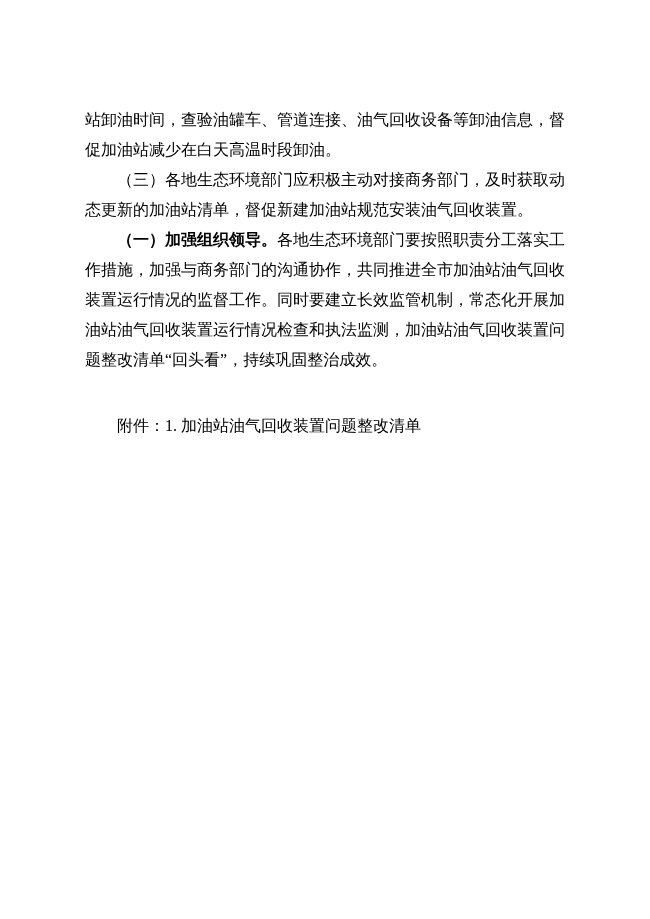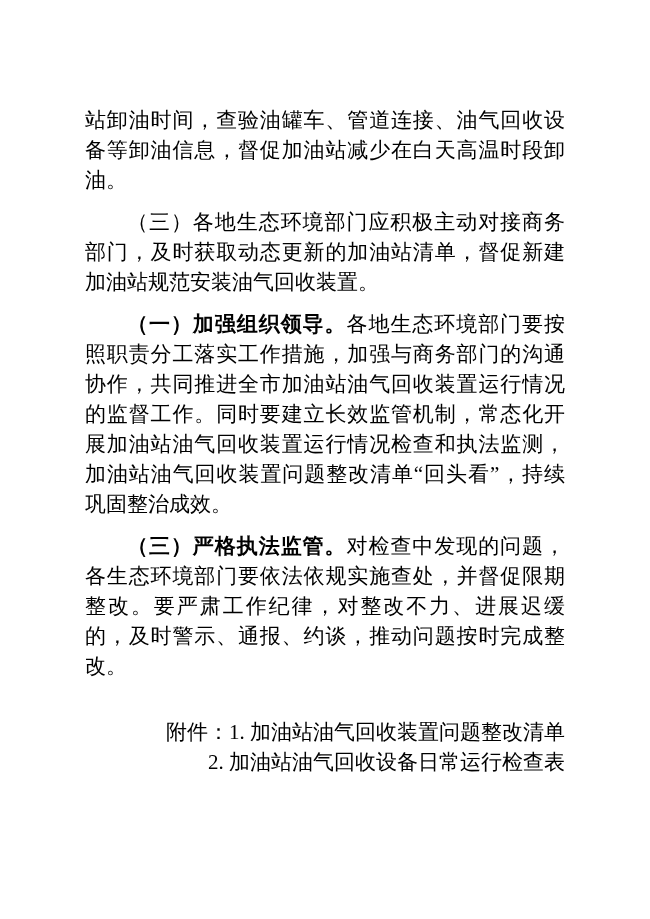--- a/index.html
+++ b/index.html
@@ -9,64 +9,61 @@
   }
   .page {
     position: relative;
     width: 650px;
     height: 919px;
     box-sizing: border-box;
     background: #ffffff;
     outline: 1px solid #ececec;
     padding: 105px 85px 40px 85px;
     font-family: "Liberation Serif", "DejaVu Serif", serif;
-    font-size: 21px;
+    font-size: 16px;
     line-height: 30px;
     color: #000000;
     overflow: hidden;
   }
   .para {
     margin: 0;
     text-align: justify;
   }
   .indent {
     text-indent: 2em;
-    margin-top: 12px;
   }
   .lead {
     font-weight: bold;
     font-family: Liberation Serif, serif;
   }
   .section-heading {
     font-weight: bold;
   }
   .attachments {
     margin-top: 36px;
     margin-left: 2em;
   }
   .att-line {
-    text-align: right;
+    text-align: left;
   }
   .att-cont {
     margin-left: 3em;
   }
 </style>
 </head>
 <body>
 
 <div class="page">
 
   <p class="para">站卸油时间，查验油罐车、管道连接、油气回收设备等卸油信息，督促加油站减少在白天高温时段卸油。</p>
 
   <p class="para indent">（三）各地生态环境部门应积极主动对接商务部门，及时获取动态更新的加油站清单，督促新建加油站规范安装油气回收装置。</p>
 
 
   <p class="para indent"><span class="lead">（一）加强组织领导。</span><span>各地生态环境部门要按照职责分工落实工作措施，加强与商务部门的沟通协作，共同推进全市加油站油气回收装置运行情况的监督工作。同时要建立长效监管机制，常态化开展加油站油气回收装置运行情况检查和执法监测，加油站油气回收装置问题整改清单“回头看”，持续巩固整治成效。</span></p>
 
 
-  <p class="para indent"><span class="lead">（三）严格执法监管。</span><span>对检查中发现的问题，各生态环境部门要依法依规实施查处，并督促限期整改。要严肃工作纪律，对整改不力、进展迟缓的，及时警示、通报、约谈，推动问题按时完成整改。</span></p>
 
   <div class="attachments">
     <div class="att-line"><span>附件：</span><span>1. 加油站油气回收装置问题整改清单</span></div>
-    <div class="att-line att-cont">2. 加油站油气回收设备日常运行检查表</div>
   </div>
 
 </div>
 
 </body></html>

